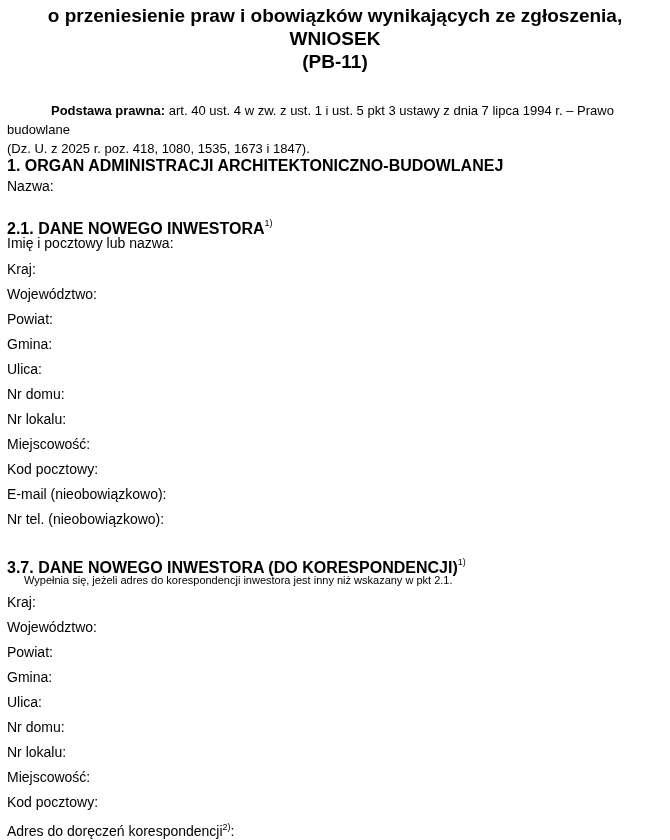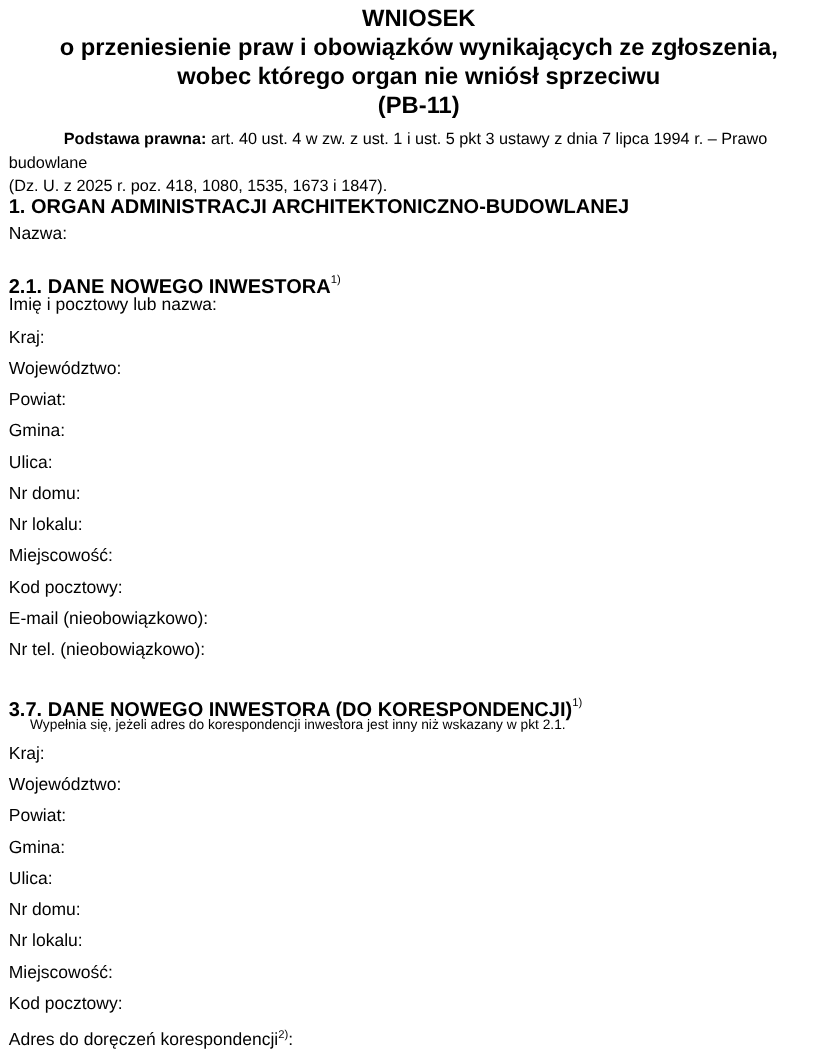--- a/index.html
+++ b/index.html
@@ -14,23 +14,22 @@
   .sec-head { position: absolute; left: 7px; font-weight: bold; font-size: 16px; line-height: 20px; }
   .sec-head sup { font-size: 9px; font-weight: normal; vertical-align: 8px; }
   .field { position: absolute; left: 7px; font-size: 14px; line-height: 18px; }
   .field sup { font-size: 9px; vertical-align: 6px; }
   .note { position: absolute; left: 24px; font-size: 11px; line-height: 14px; }
 </style>
 </head>
 <body>
 
 <div class="title-block">
+  <div>o przeniesienie praw i obowiązków wynikających ze zgłoszenia,</div>
   <div>WNIOSEK</div>
-  <div>o przeniesienie praw i obowiązków wynikających ze zgłoszenia,</div>
-  <div>wobec którego organ nie wniósł sprzeciwu</div>
   <div>(PB-11)</div>
 </div>
 
 <div class="legal">
   <b>Podstawa prawna:</b><span> art. 40 ust. 4 w zw. z ust. 1 i ust. 5 pkt 3 ustawy z dnia 7 lipca 1994 r. – Prawo budowlane</span><br>
   <span>(Dz. U. z 2025 r. poz. 418, 1080, 1535, 1673 i 1847).</span>
 </div>
 
 <div class="sec-head" style="top:156px"><span>1. ORGAN ADMINISTRACJI ARCHITEKTONICZNO-BUDOWLANEJ</span></div>
 <div class="field" style="top:177px">Nazwa:</div>

